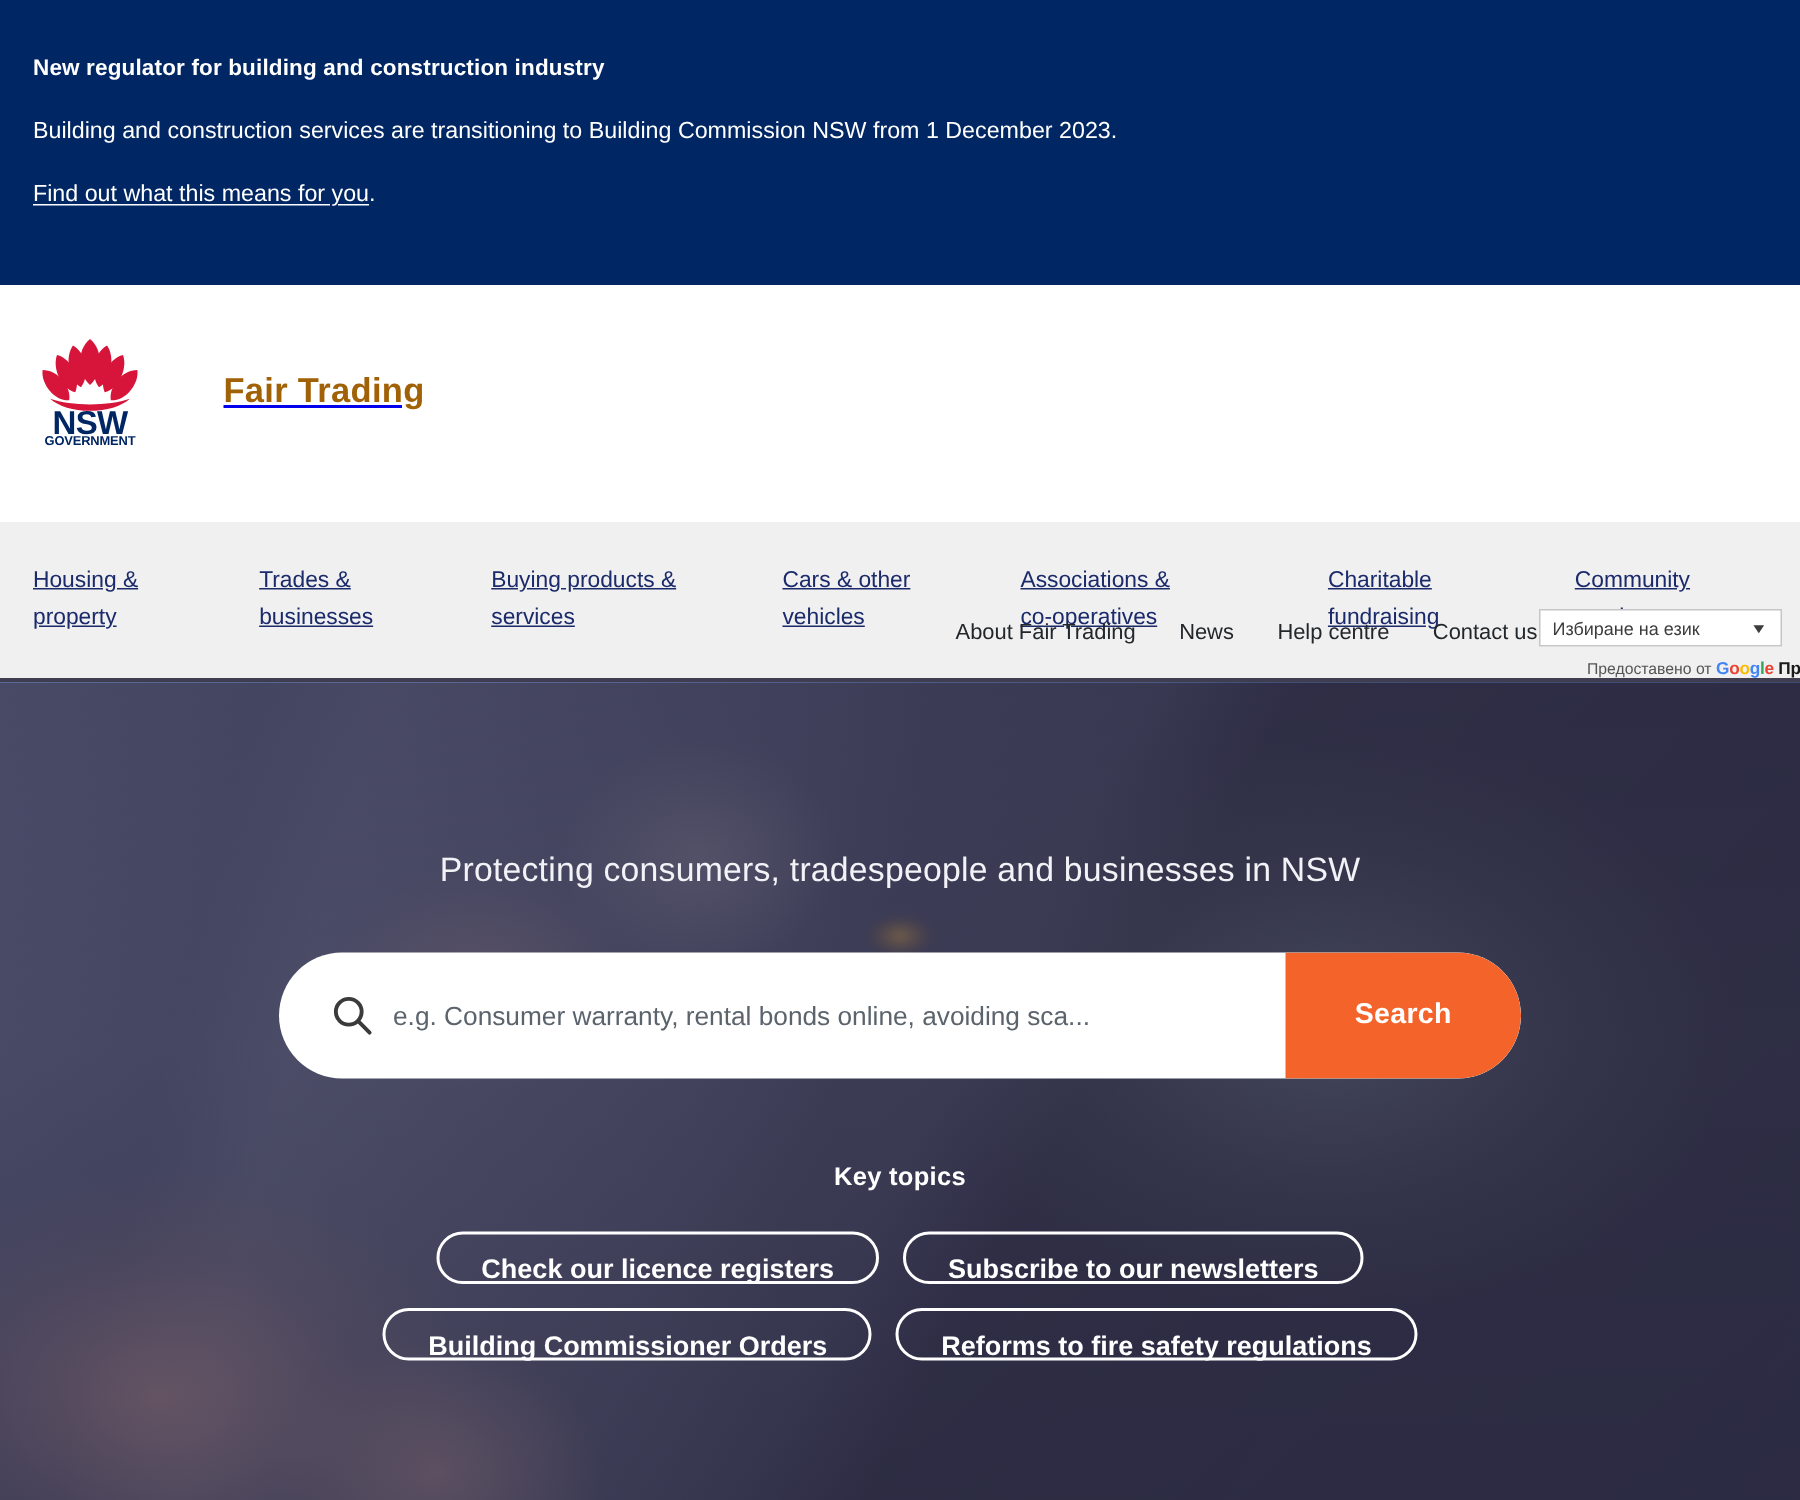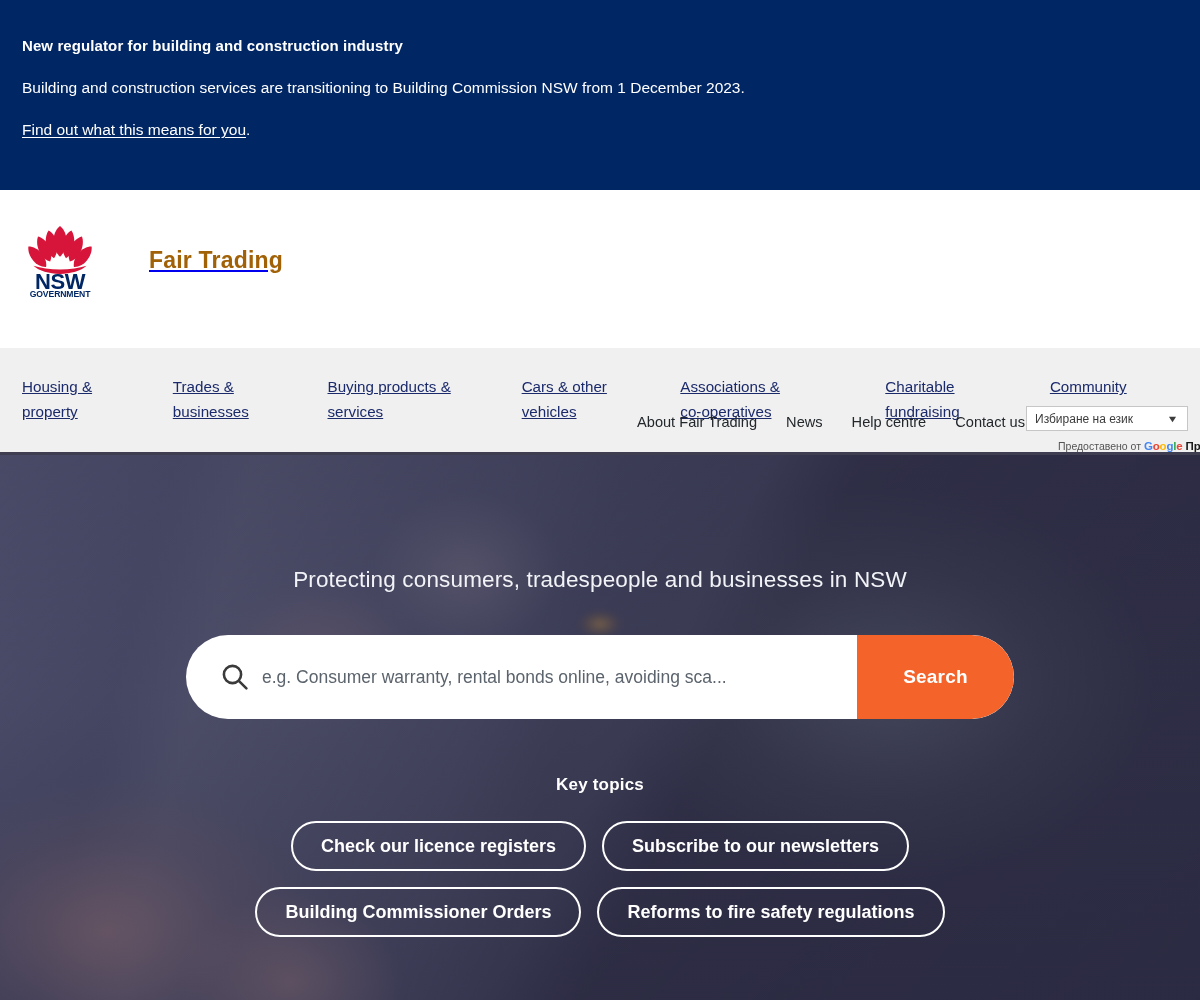--- a/index.html
+++ b/index.html
@@ -260,21 +260,21 @@
   }
   .topic-pill {
     border: 2px solid #ffffff;
     border-radius: 30px;
     background: transparent;
     color: #ffffff;
     font-size: 18px;
     font-weight: bold;
     font-family: "Liberation Sans", sans-serif;
     padding: 0 28px;
-    height: 50px;
+    height: 35px;
     line-height: 46px;
     cursor: pointer;
     white-space: nowrap;
   }
 </style>
 </head>
 <body>
 
 <div class="alert-banner">
   <div class="alert-title">New regulator for building and construction industry</div>

